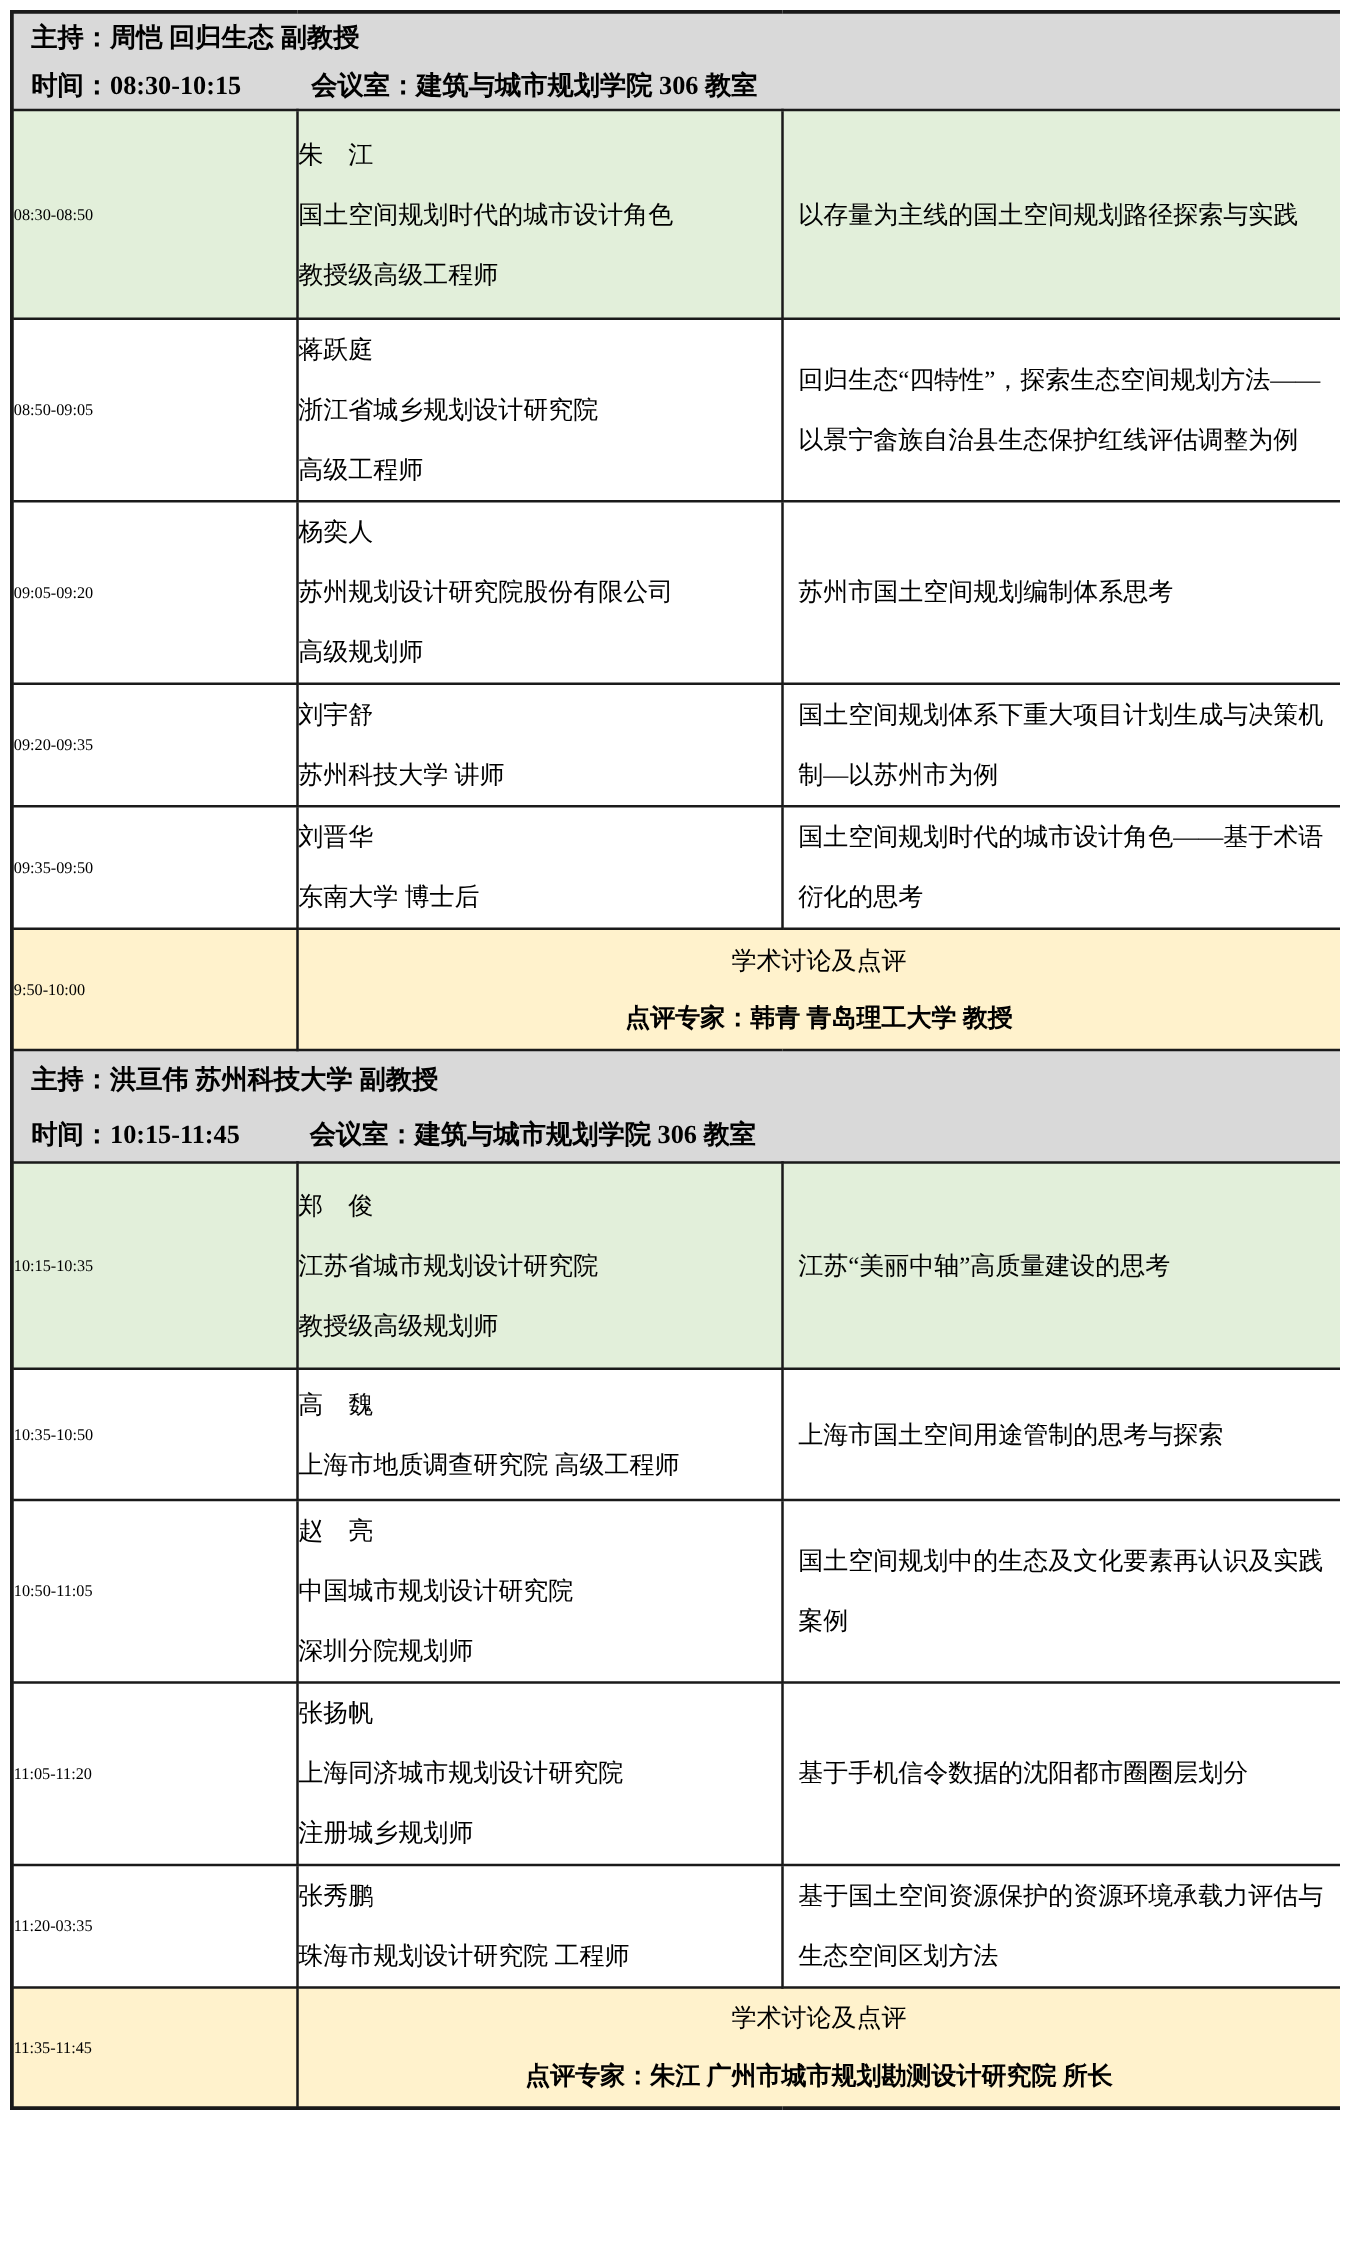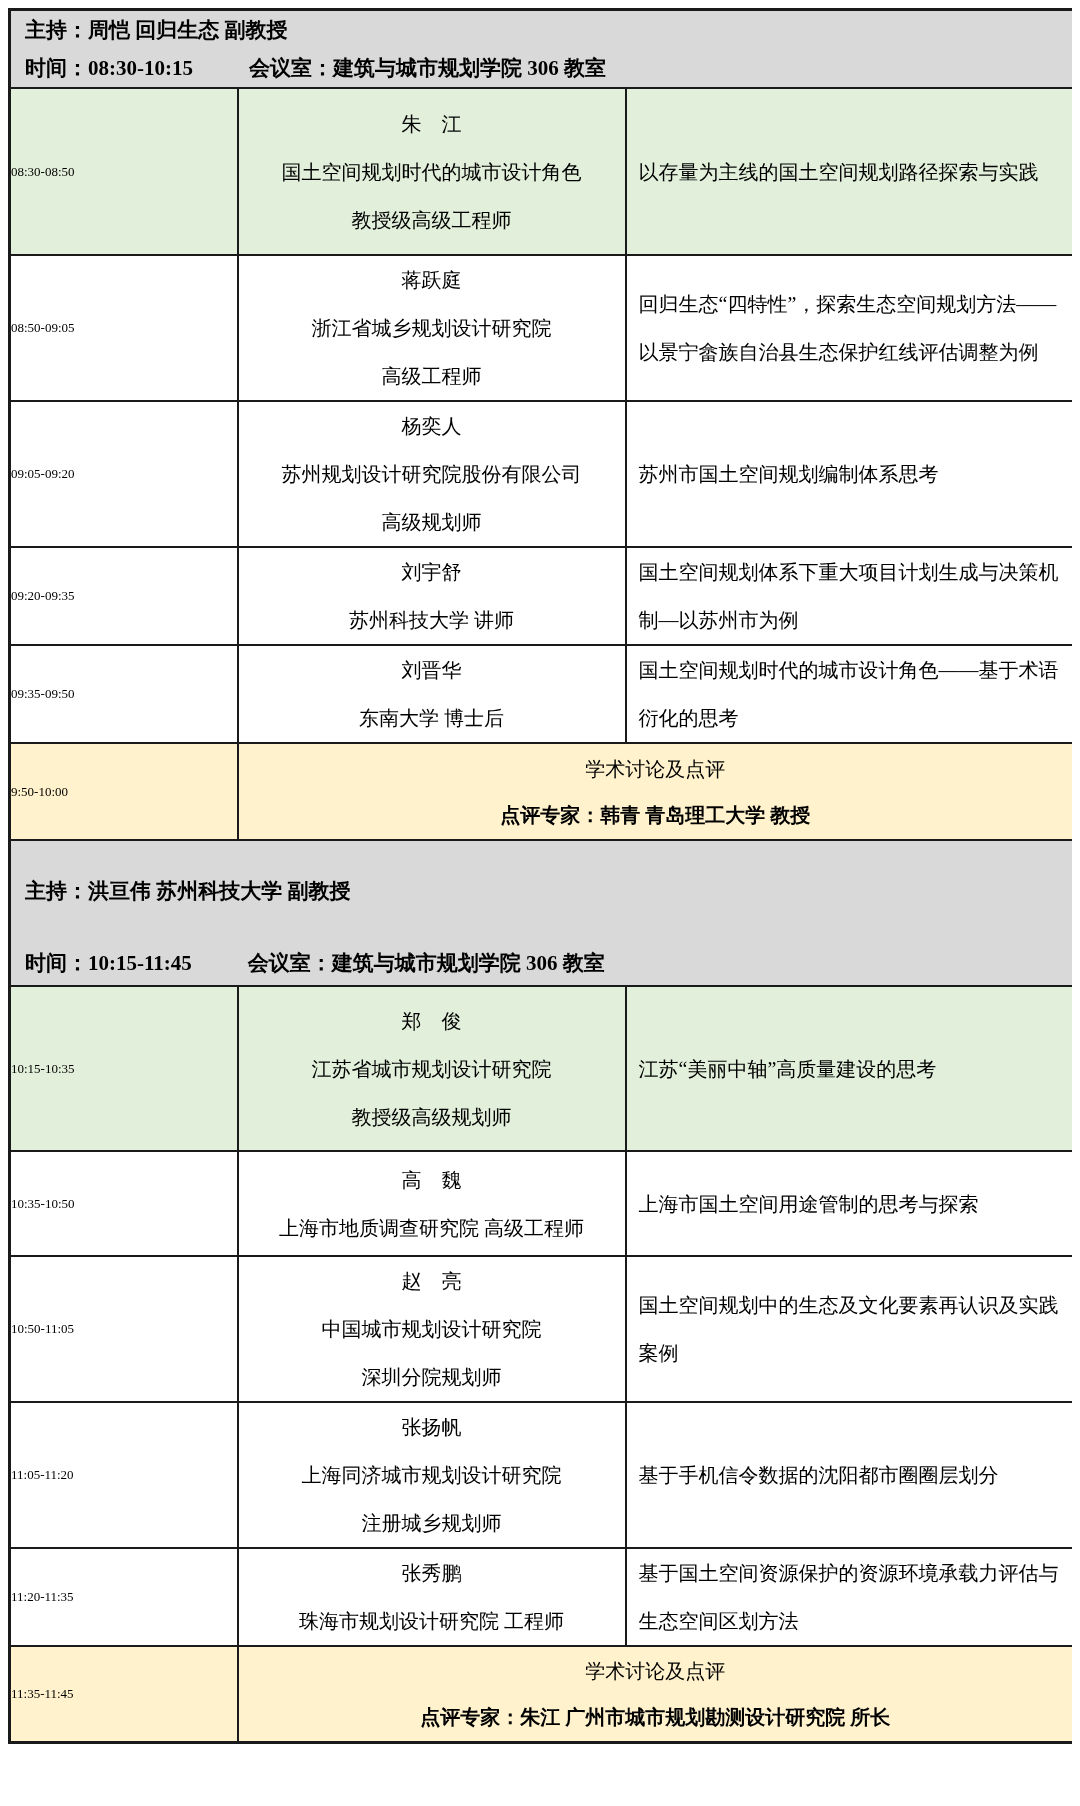--- a/index.html
+++ b/index.html
@@ -38,29 +38,29 @@
     font-size:23px;
     height:58px;
   }
   td.meta{
     background:var(--header-bg);
     font-weight:bold;
     font-size:21px;
     padding:0 14px;
   }
   .meta-line{line-height:38px;height:38px;white-space:nowrap;}
-  .meta-line.tall{line-height:44px;height:44px;margin-top:28px;}
+  .meta-line.tall{line-height:44px;height:44px;}
   .room{margin-left:56px;}
 
   td.time-cell{
     text-align:left;
     font-size:13px;
   }
   td.speaker-cell{
-    text-align:center;
+    text-align:left;
   }
   .sline{line-height:48px;}
   td.topic-cell{
     text-align:left;
     padding:0 12px;
     line-height:48px;
   }
   tr.green td{background:var(--green-bg);}
   tr.yellow td{background:var(--yellow-bg);}
   td.center-cell{
@@ -189,21 +189,21 @@
     <td class="time-cell">11:05-11:20</td>
     <td class="speaker-cell">
       <div class="sline">张扬帆</div>
       <div class="sline">上海同济城市规划设计研究院</div>
       <div class="sline">注册城乡规划师</div>
     </td>
     <td class="topic-cell">基于手机信令数据的沈阳都市圈圈层划分</td>
   </tr>
 
   <tr style="height:97px">
-    <td class="time-cell">11:20-11:35</td>
+    <td class="time-cell">11:20-03:35</td>
     <td class="speaker-cell">
       <div class="sline">张秀鹏</div>
       <div class="sline">珠海市规划设计研究院 工程师</div>
     </td>
     <td class="topic-cell">基于国土空间资源保护的资源环境承载力评估与生态空间区划方法</td>
   </tr>
 
   <tr class="yellow" style="height:96px">
     <td class="time-cell">11:35-11:45</td>
     <td colspan="2" class="center-cell">

